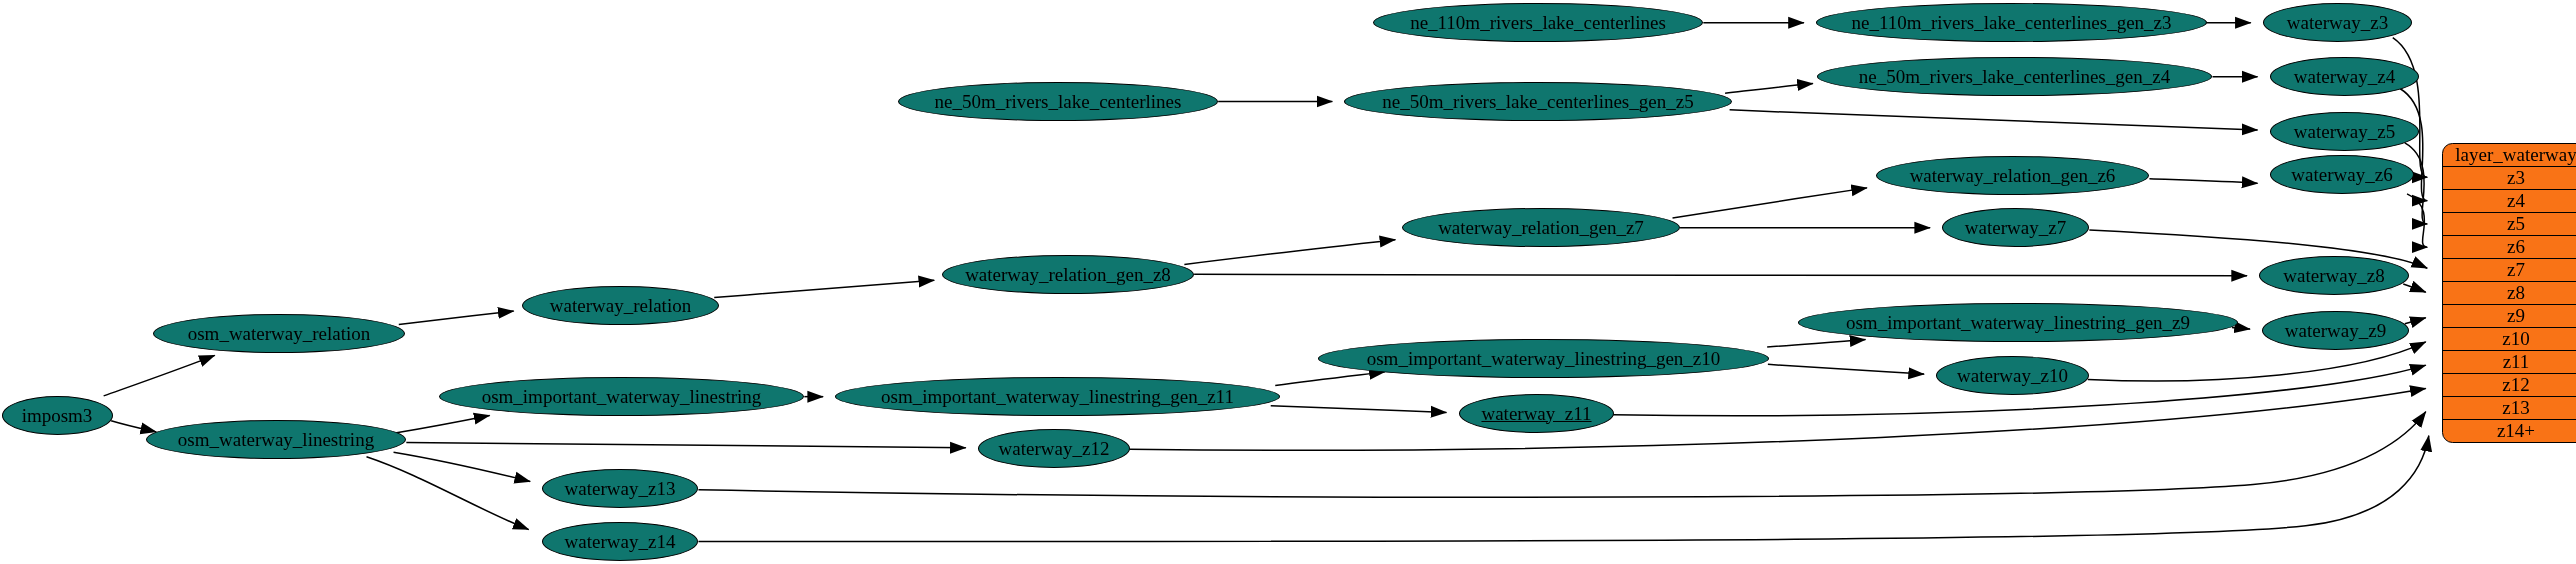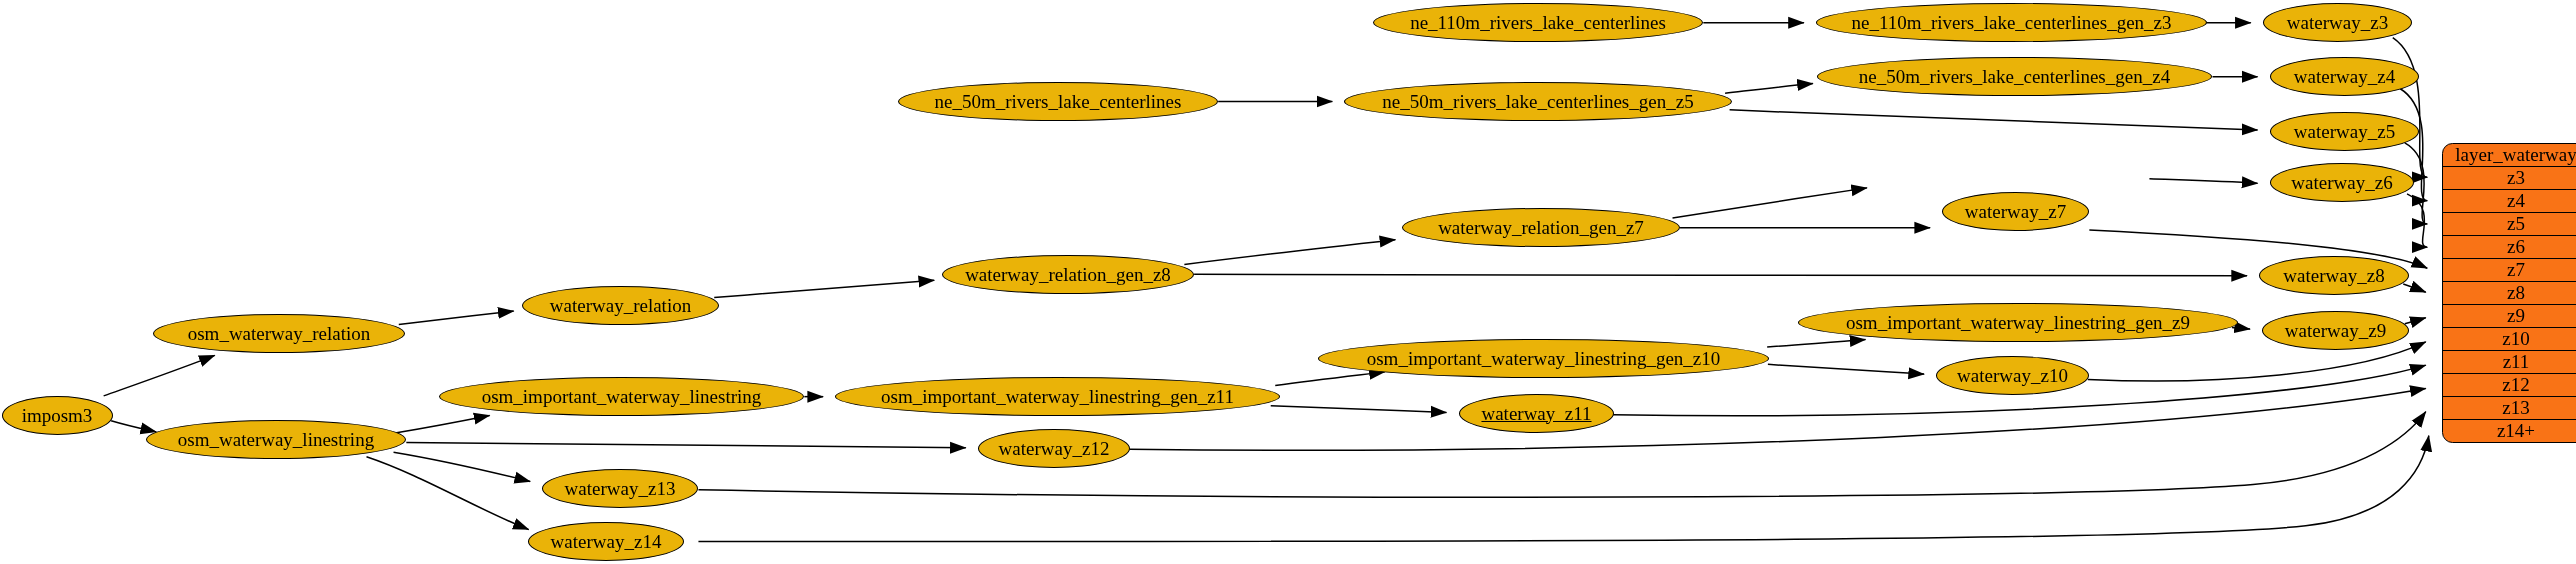--- a/index.html
+++ b/index.html
@@ -3,21 +3,21 @@
 <meta charset="utf-8">
 <style>
   html,body{margin:0;padding:0;}
   body{
     width:2576px;height:565px;background:#ffffff;position:relative;overflow:hidden;
     font-family:"Liberation Serif","DejaVu Serif",serif;
   }
   #stage{position:absolute;left:0;top:0;width:2576px;height:565px;}
   svg#edges{position:absolute;left:0;top:0;}
   .node{
-    position:absolute;border:1.5px solid #000;border-radius:50%;background:#eab308;
+    position:absolute;border:1.5px solid #000;border-radius:50%;background:#0f766e;
     display:flex;align-items:center;justify-content:center;
     font-size:19px;color:#000;white-space:nowrap;box-sizing:border-box;z-index:2;
   }
   .dbtable{
     position:absolute;box-sizing:border-box;border:1.5px solid #000;border-radius:10.5px;
     display:flex;flex-direction:column;overflow:hidden;z-index:2;
   }
   .dbtable .cell{
     flex:1;display:flex;align-items:center;justify-content:center;
     font-size:19px;color:#000;border-top:1.5px solid #000;
@@ -87,21 +87,21 @@
     </div>
   <div class="node" style="left:439px;top:377px;width:365px;height:39px;">
       <span>osm_important_waterway_linestring</span>
     </div>
   <div class="node" style="left:522px;top:286px;width:197px;height:39px;">
       <span>waterway_relation</span>
     </div>
   <div class="node" style="left:542px;top:469px;width:156px;height:39px;">
       <span>waterway_z13</span>
     </div>
-  <div class="node" style="left:528px;top:522px;width:156px;height:39px;">
+  <div class="node" style="left:542px;top:522px;width:156px;height:39px;">
       <span>waterway_z14</span>
     </div>
   <div class="node" style="left:942px;top:255px;width:252px;height:39px;">
       <span>waterway_relation_gen_z8</span>
     </div>
   <div class="node" style="left:835px;top:377px;width:445px;height:39px;">
       <span>osm_important_waterway_linestring_gen_z11</span>
     </div>
   <div class="node" style="left:978px;top:429px;width:152px;height:39px;">
       <span>waterway_z12</span>
@@ -123,39 +123,42 @@
     </div>
   <div class="node" style="left:1344px;top:82px;width:388px;height:39px;">
       <span>ne_50m_rivers_lake_centerlines_gen_z5</span>
     </div>
   <div class="node" style="left:1816px;top:3px;width:391px;height:39px;">
       <span>ne_110m_rivers_lake_centerlines_gen_z3</span>
     </div>
   <div class="node" style="left:1817px;top:57px;width:395px;height:39px;">
       <span>ne_50m_rivers_lake_centerlines_gen_z4</span>
     </div>
-  <div class="node" style="left:1942px;top:192px;width:147px;height:39px;">
+  <div class="node" style="left:1876px;top:156px;width:273px;height:39px;">
+      <span>waterway_relation_gen_z6</span>
+    </div>
+  <div class="node" style="left:1942px;top:208px;width:147px;height:39px;">
       <span>waterway_z7</span>
     </div>
   <div class="node" style="left:1798px;top:303px;width:440px;height:39px;align-items:center;">
       <span>osm_important_waterway_linestring_gen_z9</span>
     </div>
   <div class="node" style="left:1936px;top:356px;width:153px;height:39px;">
       <span>waterway_z10</span>
     </div>
   <div class="node" style="left:2263px;top:3px;width:149px;height:39px;">
       <span>waterway_z3</span>
     </div>
   <div class="node" style="left:2270px;top:57px;width:149px;height:39px;">
       <span>waterway_z4</span>
     </div>
   <div class="node" style="left:2270px;top:112px;width:149px;height:39px;">
       <span>waterway_z5</span>
     </div>
-  <div class="node" style="left:2270px;top:163px;width:144px;height:39px;">
+  <div class="node" style="left:2270px;top:155px;width:144px;height:39px;">
       <span>waterway_z6</span>
     </div>
   <div class="node" style="left:2259px;top:256px;width:150px;height:39px;">
       <span>waterway_z8</span>
     </div>
   <div class="node" style="left:2262px;top:311px;width:147px;height:39px;">
       <span>waterway_z9</span>
     </div>
 
   <div class="dbtable" style="left:2442px;top:143px;width:148px;height:300px;background:#f97316;">

